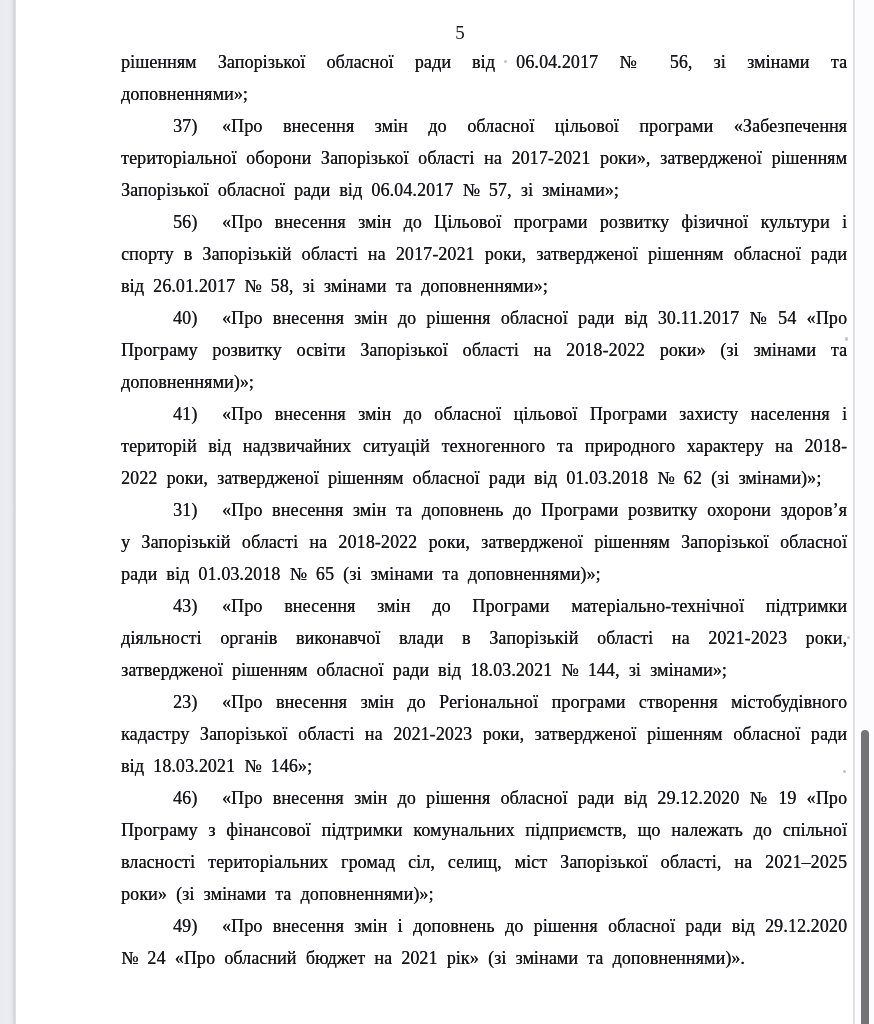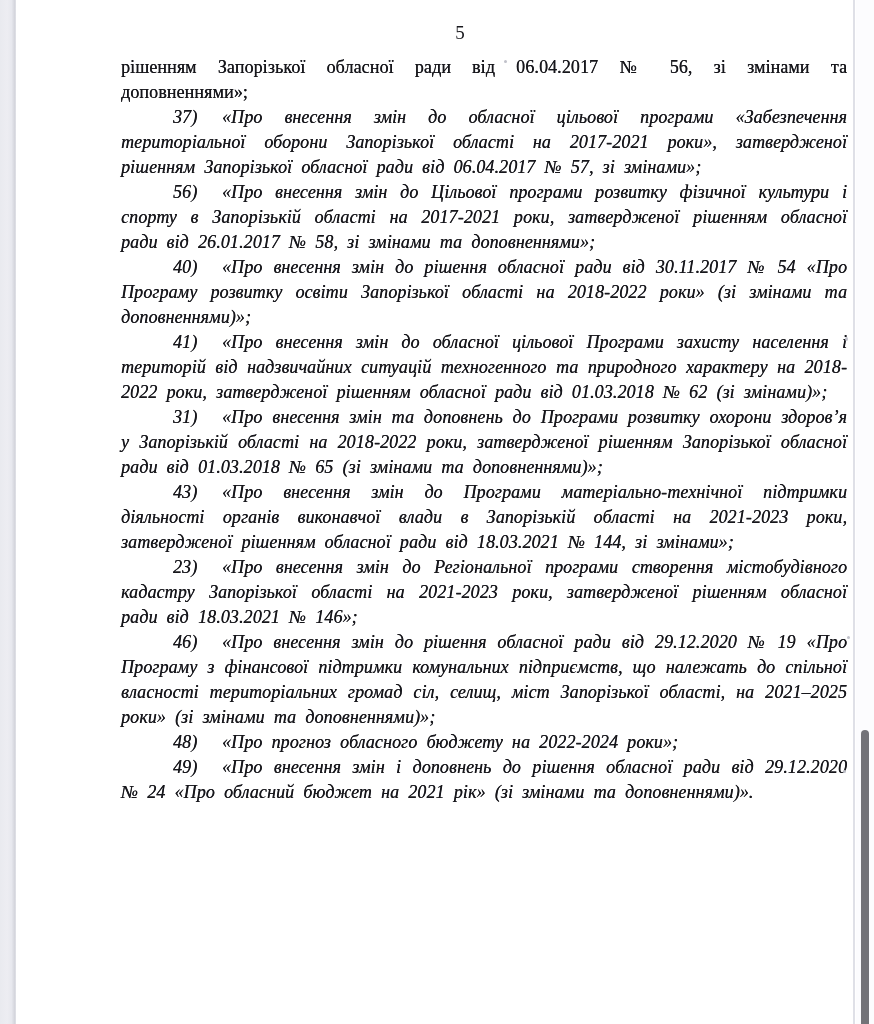--- a/index.html
+++ b/index.html
@@ -48,31 +48,31 @@
     left: 430px;
     top: 22px;
     width: 60px;
     text-align: center;
     font-size: 19px;
     line-height: 22px;
   }
   .content {
     position: absolute;
     left: 121px;
-    top: 55px;
+    top: 46px;
     width: 726px;
     text-align: justify;
     font-size: 18px;
-    line-height: 25px;
+    line-height: 32px;
     word-spacing: 4.5px;
     letter-spacing: 0.1px;
     text-shadow: 0.25px 0 0 currentColor;
   }
   .content p { margin: 0; }
-  .content p.indent { text-indent: 52px; font-style: italic; }
+  .content p.indent { text-indent: 52px; }
   .num {
     display: inline-block;
     width: 49px;
     text-indent: 0;
   }
   .speck {
     position: absolute;
     border-radius: 50%;
     background: #c0c1ca;
   }
@@ -87,21 +87,20 @@
 <div class="content">
     <p>рішенням Запорізької обласної ради від 06.04.2017 № 56, зі змінами та доповненнями»;</p>
     <p class="indent"><span class="num">37)</span>«Про внесення змін до обласної цільової програми «Забезпечення територіальної оборони Запорізької області на 2017-2021 роки», затвердженої рішенням Запорізької обласної ради від 06.04.2017 № 57, зі змінами»;</p>
     <p class="indent"><span class="num">56)</span>«Про внесення змін до Цільової програми розвитку фізичної культури і спорту в Запорізькій області на 2017-2021 роки, затвердженої рішенням обласної ради від 26.01.2017 № 58, зі змінами та доповненнями»;</p>
     <p class="indent"><span class="num">40)</span>«Про внесення змін до рішення обласної ради від 30.11.2017 № 54 «Про Програму розвитку освіти Запорізької області на 2018-2022 роки» (зі змінами та доповненнями)»;</p>
     <p class="indent"><span class="num">41)</span>«Про внесення змін до обласної цільової Програми захисту населення і територій від надзвичайних ситуацій техногенного та природного характеру на 2018-2022 роки, затвердженої рішенням обласної ради від 01.03.2018 № 62 (зі змінами)»;</p>
     <p class="indent"><span class="num">31)</span>«Про внесення змін та доповнень до Програми розвитку охорони здоров’я у Запорізькій області на 2018-2022 роки, затвердженої рішенням Запорізької обласної ради від 01.03.2018 № 65 (зі змінами та доповненнями)»;</p>
     <p class="indent"><span class="num">43)</span>«Про внесення змін до Програми матеріально-технічної підтримки діяльності органів виконавчої влади в Запорізькій області на 2021-2023 роки, затвердженої рішенням обласної ради від 18.03.2021 № 144, зі змінами»;</p>
     <p class="indent"><span class="num">23)</span>«Про внесення змін до Регіональної програми створення містобудівного кадастру Запорізької області на 2021-2023 роки, затвердженої рішенням обласної ради від 18.03.2021 № 146»;</p>
     <p class="indent"><span class="num">46)</span>«Про внесення змін до рішення обласної ради від 29.12.2020 № 19 «Про Програму з фінансової підтримки комунальних підприємств, що належать до спільної власності територіальних громад сіл, селищ, міст Запорізької області, на 2021–2025 роки» (зі змінами та доповненнями)»;</p>
-    <p class="indent"><span class="num">48)</span>«Про прогноз обласного бюджету на 2022-2024 роки»;</p>
     <p class="indent"><span class="num">49)</span>«Про внесення змін і доповнень до рішення обласної ради від 29.12.2020 № 24 «Про обласний бюджет на 2021 рік» (зі змінами та доповненнями)».</p>
   </div>
 
 <div class="page-edge-line"></div>
 <div class="scroll-gutter"></div>
 <div class="scrollbar-thumb"></div>
 
 <div class="speck" style="left:504px; top:60px; width:3px; height:3px;"></div>
 <div class="speck" style="left:845px; top:337px; width:3px; height:4px;"></div>
 <div class="speck" style="left:847px; top:636px; width:3px; height:3px;"></div>

